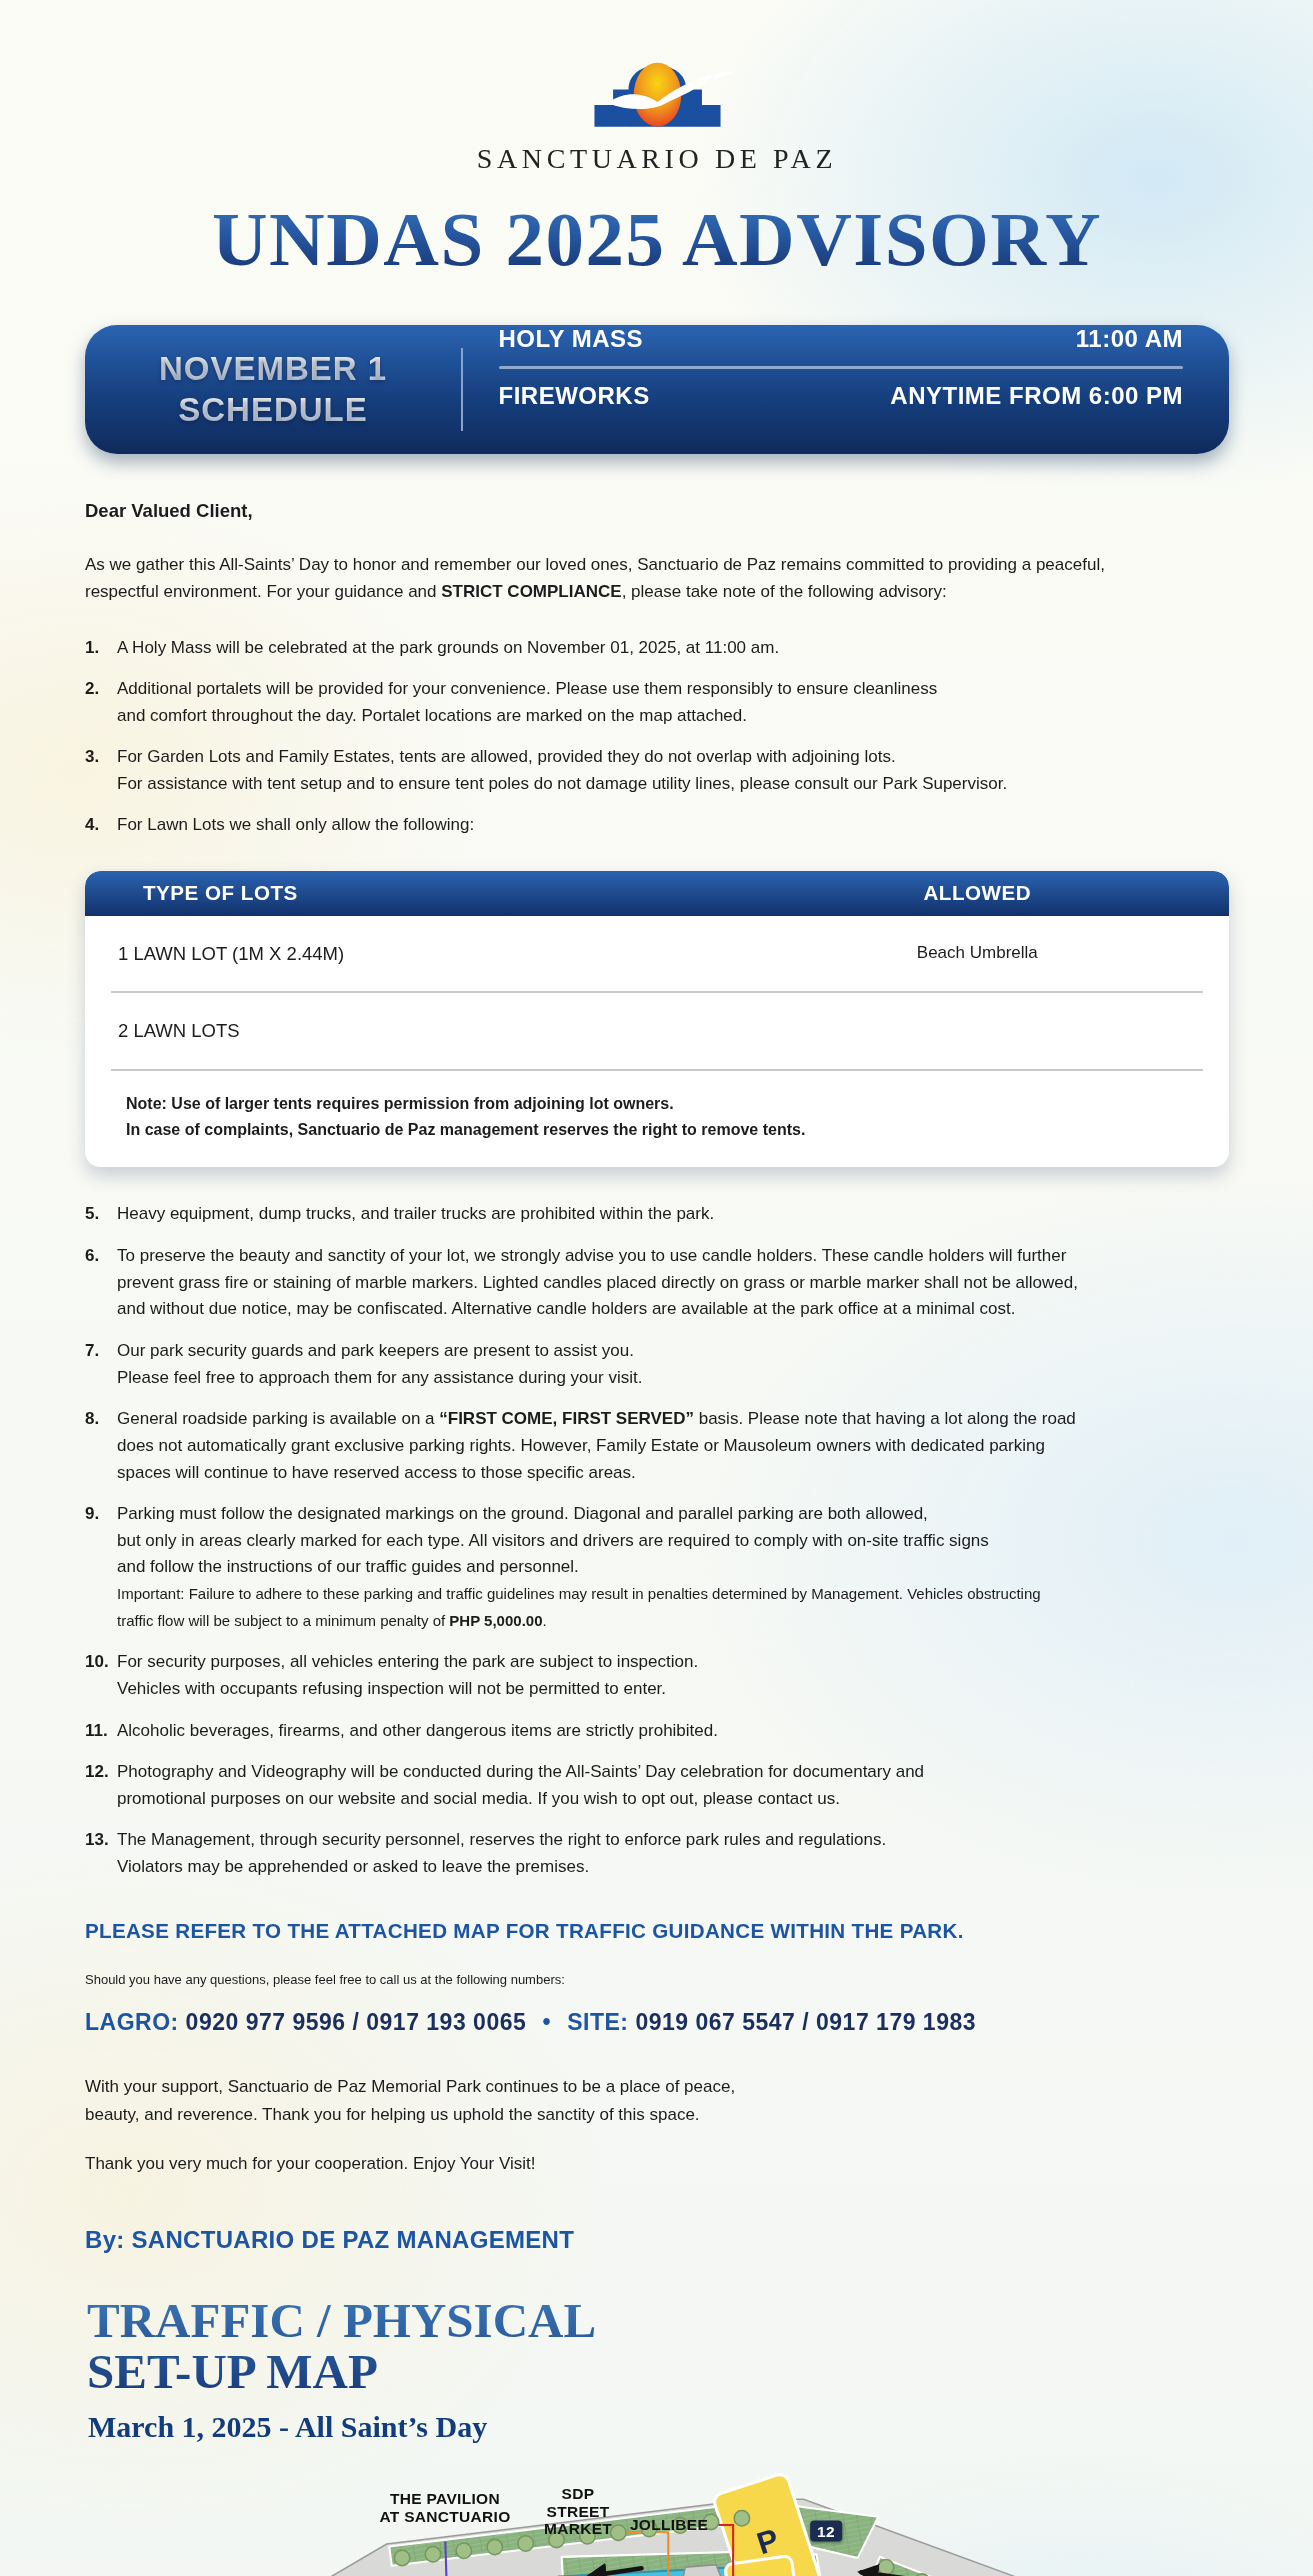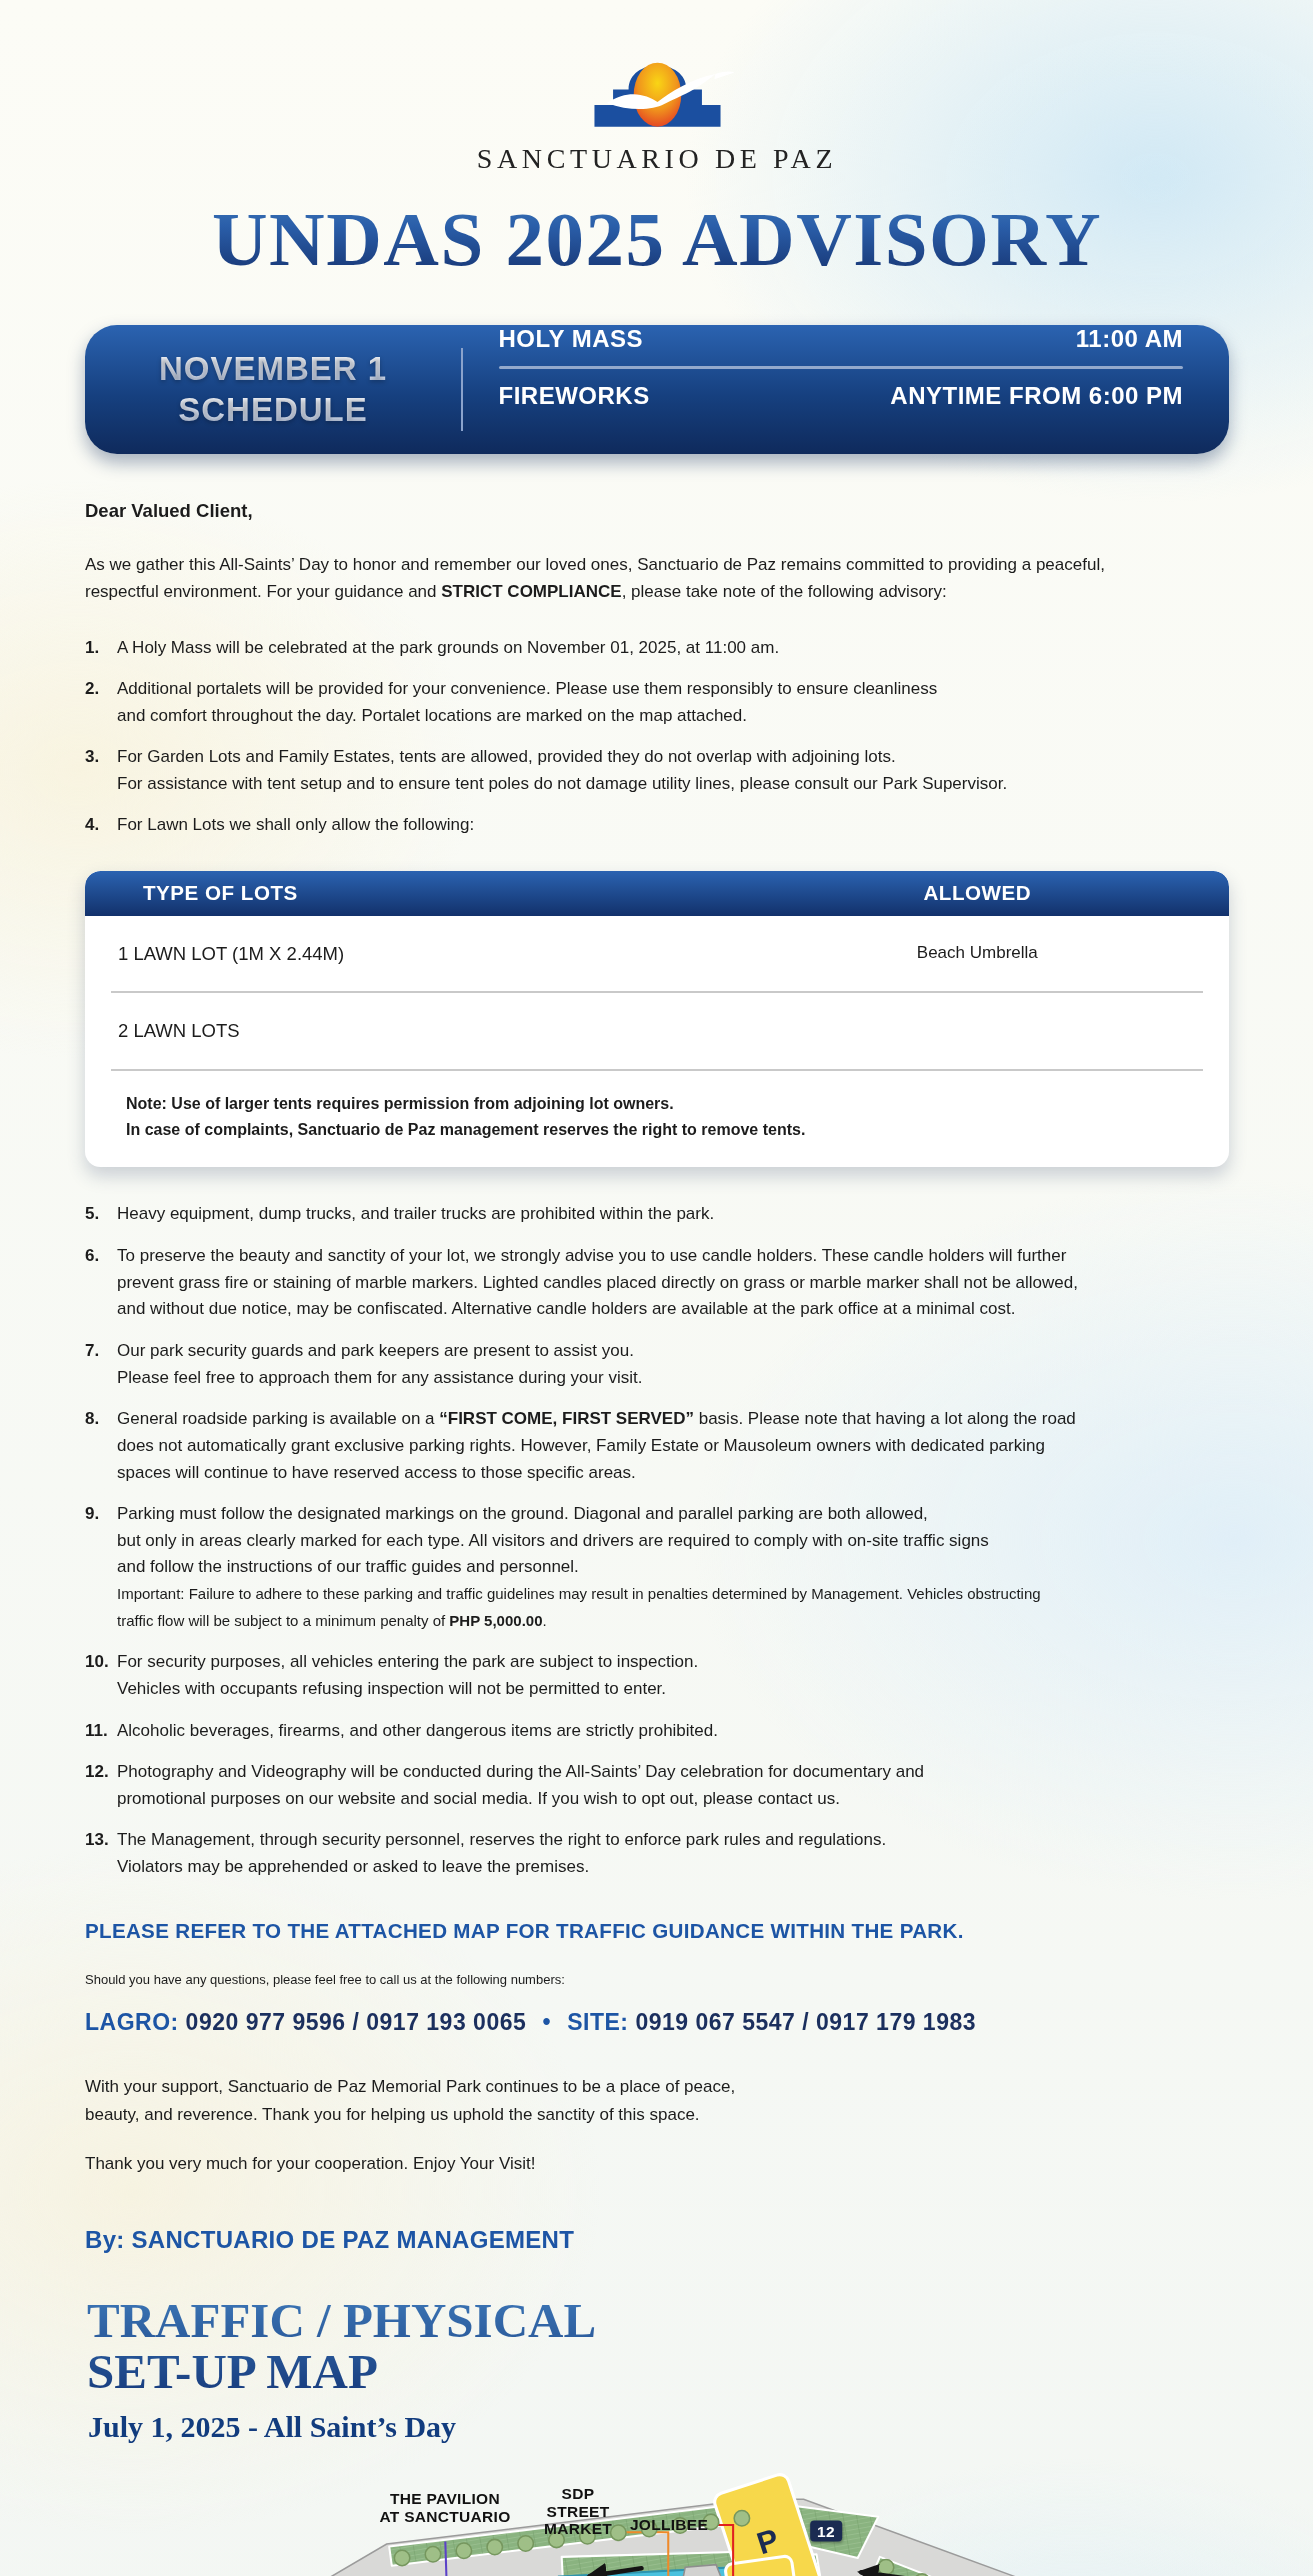--- a/index.html
+++ b/index.html
@@ -239,21 +239,21 @@
 beauty, and reverence. Thank you for helping us uphold the sanctity of this space.</div>
   <div class="closing2">Thank you very much for your cooperation. Enjoy Your Visit!</div>
   <div class="byline">By: SANCTUARIO DE PAZ MANAGEMENT</div>
 </div>
 
 <div class="map-wrap">
   <div class="map-title">
     <div>TRAFFIC / PHYSICAL</div>
     <div>SET-UP MAP</div>
   </div>
-  <div class="map-sub">July 1, 2025 - All Saint’s Day</div>
+  <div class="map-sub">March 1, 2025 - All Saint’s Day</div>
 
   <div class="map-canvas" id="map-canvas">
     <svg class="base" width="1257" height="659" viewBox="0 0 2440 1280">
       <defs>
         <pattern id="plots" width="26" height="9" patternUnits="userSpaceOnUse" patternTransform="rotate(-10)">
           <rect width="26" height="9" fill="#8ab380"></rect>
           <path d="M0,0H26" stroke="#a3c79a" stroke-width="2"></path>
           <path d="M0,0V9" stroke="#769f6c" stroke-width="2"></path>
         </pattern>
         <marker id="ah" viewBox="0 0 10 10" refX="8" refY="5" markerWidth="4.6" markerHeight="4.6" orient="auto-start-reverse">

